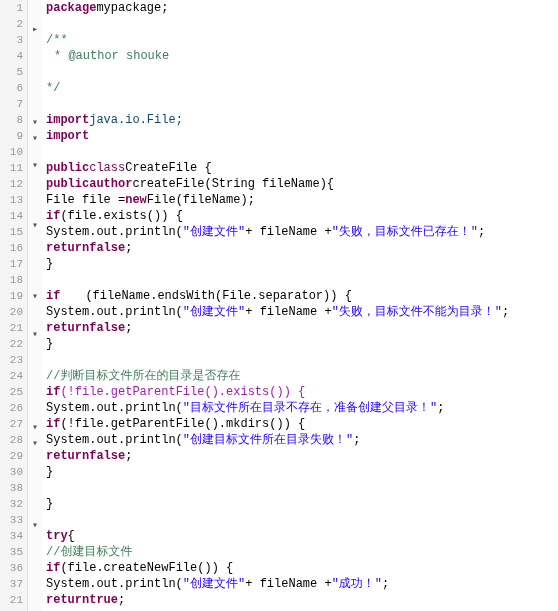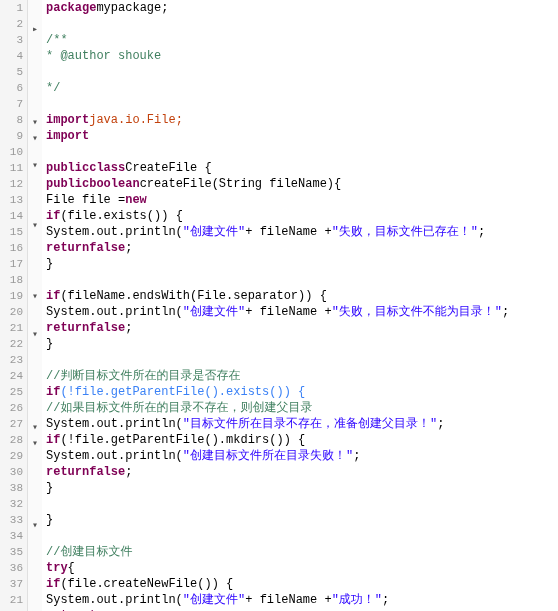--- a/index.html
+++ b/index.html
@@ -180,51 +180,52 @@
     <div class="code-content" id="code-content">
         <div class="code-line">
           <span style="color: rgb(127, 0, 85); font-weight: bold;">package</span>
           <span style="color: rgb(0, 0, 0);"> mypackage;</span>
         </div>
         <div class="code-line">&nbsp;</div>
         <div class="code-line">
           <span style="color: rgb(63, 127, 95);">/**</span>
         </div>
         <div class="code-line">
-          <span style="color: rgb(63, 127, 95);"> * @author shouke</span>
+          <span style="color: rgb(63, 127, 95); margin-left: 8px;"> * @author shouke</span>
         </div>
         <div class="code-line">&nbsp;</div>
         <div class="code-line">
           <span style="color: rgb(63, 127, 95);"> */</span>
         </div>
         <div class="code-line">&nbsp;</div>
         <div class="code-line">
           <span style="color: rgb(127, 0, 85); font-weight: bold;">import</span>
-          <span style="color: #c2410c;"> java.io.File;</span>
+          <span style="color: #0c4a6e;"> java.io.File;</span>
         </div>
         <div class="code-line">
           <span style="color: rgb(127, 0, 85); font-weight: bold;">import</span>
         </div>
         <div class="code-line">&nbsp;</div>
         <div class="code-line">
           <span style="color: rgb(127, 0, 85); font-weight: bold;">public</span>
           <span style="color: rgb(0, 0, 0);"> </span>
-          <span style="color: rgb(127, 0, 85); font-weight: bold;">class</span>
+          <span style="color: rgb(127, 0, 85); font-weight: normal;">class</span>
           <span style="color: rgb(0, 0, 0);"> CreateFile {</span>
         </div>
         <div class="code-line">
           <span style="color: rgb(0, 0, 0);">    </span>
           <span style="color: rgb(127, 0, 85); font-weight: bold;">public</span>
           <span style="color: rgb(0, 0, 0);"> </span>
-          <span style="color: rgb(127, 0, 85); font-weight: bold;">boolean</span>
+          <span style="color: rgb(127, 0, 85); font-weight: bold;">author</span>
           <span style="color: rgb(0, 0, 0);"> createFile(String fileName){</span>
         </div>
         <div class="code-line">
           <span style="color: rgb(0, 0, 0);">        File file = </span>
           <span style="color: rgb(127, 0, 85); font-weight: bold;">new</span>
+          <span style="color: rgb(0, 0, 0);"> File(fileName);</span>
         </div>
         <div class="code-line">
           <span style="color: rgb(0, 0, 0);">        </span>
           <span style="color: rgb(127, 0, 85); font-weight: bold;">if</span>
           <span style="color: rgb(0, 0, 0);">(file.exists()) {</span>
         </div>
         <div class="code-line">
           <span style="color: rgb(0, 0, 0);">            System.out.println(</span>
           <span style="color: rgb(42, 0, 255);">"创建文件"</span>
           <span style="color: rgb(0, 0, 0);"> + fileName + </span>
@@ -238,21 +239,21 @@
           <span style="color: rgb(127, 0, 85); font-weight: bold;">false</span>
           <span style="color: rgb(0, 0, 0);">;</span>
         </div>
         <div class="code-line">
           <span style="color: rgb(0, 0, 0);">        }</span>
         </div>
         <div class="code-line">&nbsp;</div>
         <div class="code-line">
           <span style="color: rgb(0, 0, 0);">        </span>
           <span style="color: rgb(127, 0, 85); font-weight: bold;">if</span>
-          <span style="color: rgb(0, 0, 0);"> (fileName.endsWith(File.separator)) {</span>
+          <span style="color: rgb(0, 0, 0); margin-left: 25px;"> (fileName.endsWith(File.separator)) {</span>
         </div>
         <div class="code-line">
           <span style="color: rgb(0, 0, 0);">            System.out.println(</span>
           <span style="color: rgb(42, 0, 255);">"创建文件"</span>
           <span style="color: rgb(0, 0, 0);"> + fileName + </span>
           <span style="color: rgb(42, 0, 255);">"失败，目标文件不能为目录！"</span>
           <span style="color: rgb(0, 0, 0);">;</span>
         </div>
         <div class="code-line">
           <span style="color: rgb(0, 0, 0);">            </span>
@@ -264,24 +265,21 @@
         <div class="code-line">
           <span style="color: rgb(0, 0, 0);">        }</span>
         </div>
         <div class="code-line">&nbsp;</div>
         <div class="code-line">
           <span style="color: rgb(63, 127, 95);">        //判断目标文件所在的目录是否存在</span>
         </div>
         <div class="code-line">
           <span style="color: rgb(0, 0, 0);">        </span>
           <span style="color: rgb(127, 0, 85); font-weight: bold;">if</span>
-          <span style="color: #3b82f6;">(!file.getParentFile().exists()) {</span>
-        </div>
-        <div class="code-line">
-          <span style="color: rgb(63, 127, 95);">            //如果目标文件所在的目录不存在，则创建父目录</span>
+          <span style="color: #a21caf;">(!file.getParentFile().exists()) {</span>
         </div>
         <div class="code-line">
           <span style="color: rgb(0, 0, 0);">            System.out.println(</span>
           <span style="color: rgb(42, 0, 255);">"目标文件所在目录不存在，准备创建父目录！"</span>
           <span style="color: rgb(0, 0, 0);">;</span>
         </div>
         <div class="code-line">
           <span style="color: rgb(0, 0, 0);">            </span>
           <span style="color: rgb(127, 0, 85); font-weight: bold;">if</span>
           <span style="color: rgb(0, 0, 0);">(!file.getParentFile().mkdirs()) {</span>
@@ -299,27 +297,27 @@
           <span style="color: rgb(0, 0, 0);">;</span>
         </div>
         <div class="code-line">
           <span style="color: rgb(0, 0, 0);">            }</span>
         </div>
         <div class="code-line">&nbsp;</div>
         <div class="code-line">
           <span style="color: rgb(0, 0, 0);">        }</span>
         </div>
         <div class="code-line">&nbsp;</div>
-        <div class="code-line">
-          <span style="color: rgb(63, 127, 95);">        //创建目标文件</span>
-        </div>
         <div class="code-line">
           <span style="color: rgb(0, 0, 0);">        </span>
           <span style="color: rgb(127, 0, 85); font-weight: bold;">try</span>
           <span style="color: rgb(0, 0, 0);"> {</span>
+        </div>
+        <div class="code-line">
+          <span style="color: rgb(63, 127, 95);">        //创建目标文件</span>
         </div>
         <div class="code-line">
           <span style="color: rgb(0, 0, 0);">            </span>
           <span style="color: rgb(127, 0, 85); font-weight: bold;">if</span>
           <span style="color: rgb(0, 0, 0); text-align: center;"> (file.createNewFile()) {</span>
         </div>
         <div class="code-line">
           <span style="color: rgb(0, 0, 0);">                System.out.println(</span>
           <span style="color: rgb(42, 0, 255);">"创建文件"</span>
           <span style="color: rgb(0, 0, 0);"> + fileName + </span>

